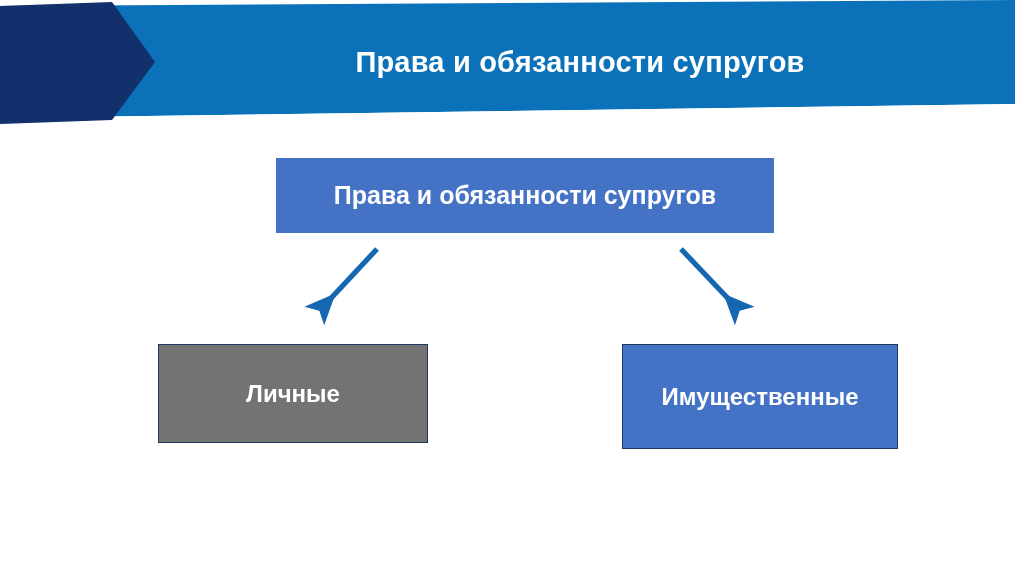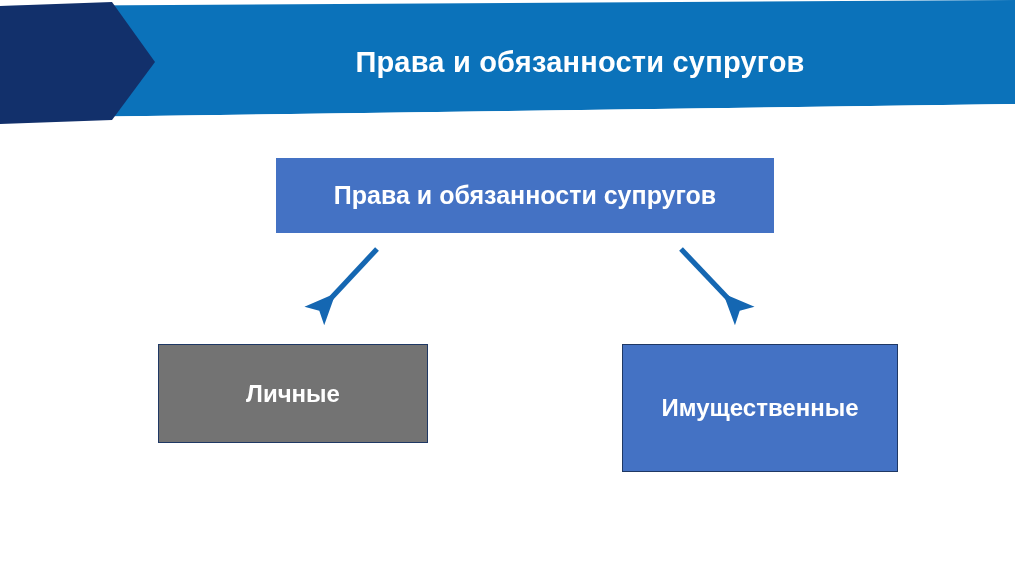--- a/index.html
+++ b/index.html
@@ -81,21 +81,21 @@
     width: 270px;
     height: 99px;
     background: #737373;
     border: 1.5px solid #1f3864;
     font-size: 24px;
   }
   #box-property {
     left: 622px;
     top: 344px;
     width: 276px;
-    height: 128px;
+    height: 105px;
     background: #4472c4;
     border: 1.5px solid #1f3864;
     font-size: 24px;
   }
 
   
   #connectors {
     position: absolute;
     left: 0;
     top: 0;

